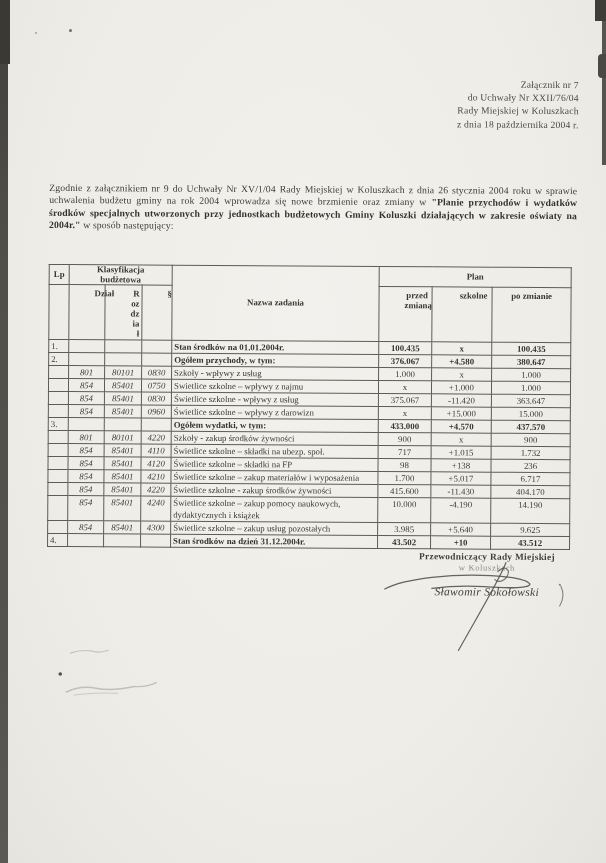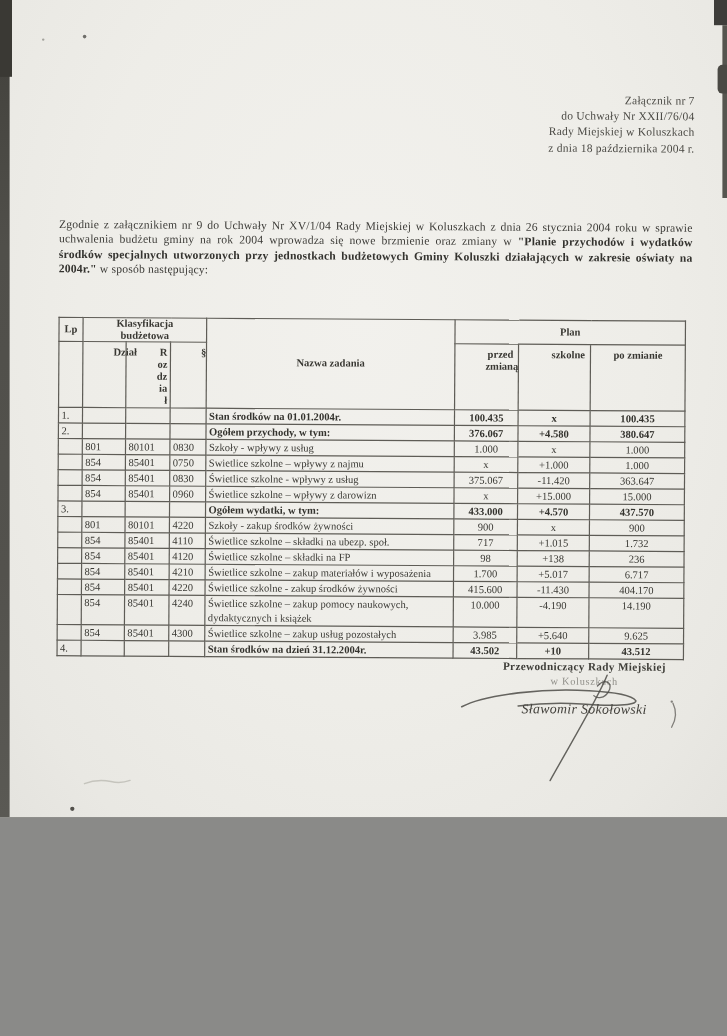--- a/index.html
+++ b/index.html
@@ -1,17 +1,17 @@
 <!DOCTYPE html>
 <html><head>
 <meta charset="utf-8">
 <style>
   html,body{margin:0;padding:0;background:#8a8a88;}
   .page{
-    position:relative;width:606px;height:681px;overflow:hidden;margin:0 auto;
+    position:relative;width:606px;height:863px;overflow:hidden;margin:0 auto;
     background:radial-gradient(ellipse at 50% 38%, #f2f1ed 0%, #eeede8 55%, #e9e8e3 85%, #e4e3de 100%);
     font-family:"Liberation Serif","DejaVu Serif",serif;color:#393833;
   }
   
   .art-left{position:absolute;left:0;top:0;width:8px;height:100%;
     background:linear-gradient(180deg,#34332f 0%,#44433e 7%,#504f4a 30%,#53524d 70%,#5a5954 100%);}
   .art-tl{position:absolute;left:0;top:0;width:10px;height:64px;background:#3a3934;}
   .art-tr1{position:absolute;right:0;top:0;width:11px;height:21px;background:#3e3d3a;}
   .art-tr2{position:absolute;right:0;top:21px;width:4px;height:144px;background:#56554f;}
   .art-tr3{position:absolute;right:0;top:54px;width:8px;height:24px;background:#4a4944;border-radius:4px 0 0 4px;}
@@ -32,21 +32,21 @@
   table.budget,table.budget th,table.budget td{border:1px solid #5e5c56;}
   table.budget{border-width:1.5px;}
   table.budget th{font-weight:bold;padding:1px 2px;text-align:center;color:#383732;}
   tr.hA th{height:16px;line-height:9.5px;vertical-align:middle;}
   tr.hA th.klas{padding:0 14px;}
   tr.hB th{height:27px;vertical-align:top;padding-top:3px;line-height:10px;padding-left:25px;}
   tr.hB th.brk{word-break:break-all;text-align:right;}
   tr.hB th.po{padding:3px 18px 0 18px;margin-top:20px;}
   table.budget td{height:12px;padding:0 2px;vertical-align:top;line-height:12px;}
   td.c-lp{text-align:left;padding-left:3px;}
-  td.c-num{}
+  td.c-num{text-align:center;font-style:italic;}
   td.c-name{text-align:left;padding-left:4px;line-height:11.5px;padding-top:1px;}
   td.c-val{text-align:center;padding-right:4px;}
   tr.sum td.c-name,tr.sum td.c-val{font-weight:bold;color:#34332e;}
 
   .sig{position:absolute;left:395px;top:549px;width:190px;text-align:center;}
   .sig-title{font-size:9.3px;font-weight:bold;letter-spacing:.3px;color:#3f3e39;}
   .sig-place{font-size:8.6px;color:#8f8e88;margin-top:1px;letter-spacing:.6px;}
   .sig-name{font-size:11.5px;font-style:italic;margin-top:13px;color:#413f3a;letter-spacing:.3px;}
   .sig-svg{position:absolute;left:380px;top:558px;}
   .sig-mark{position:absolute;left:554px;top:580px;}

